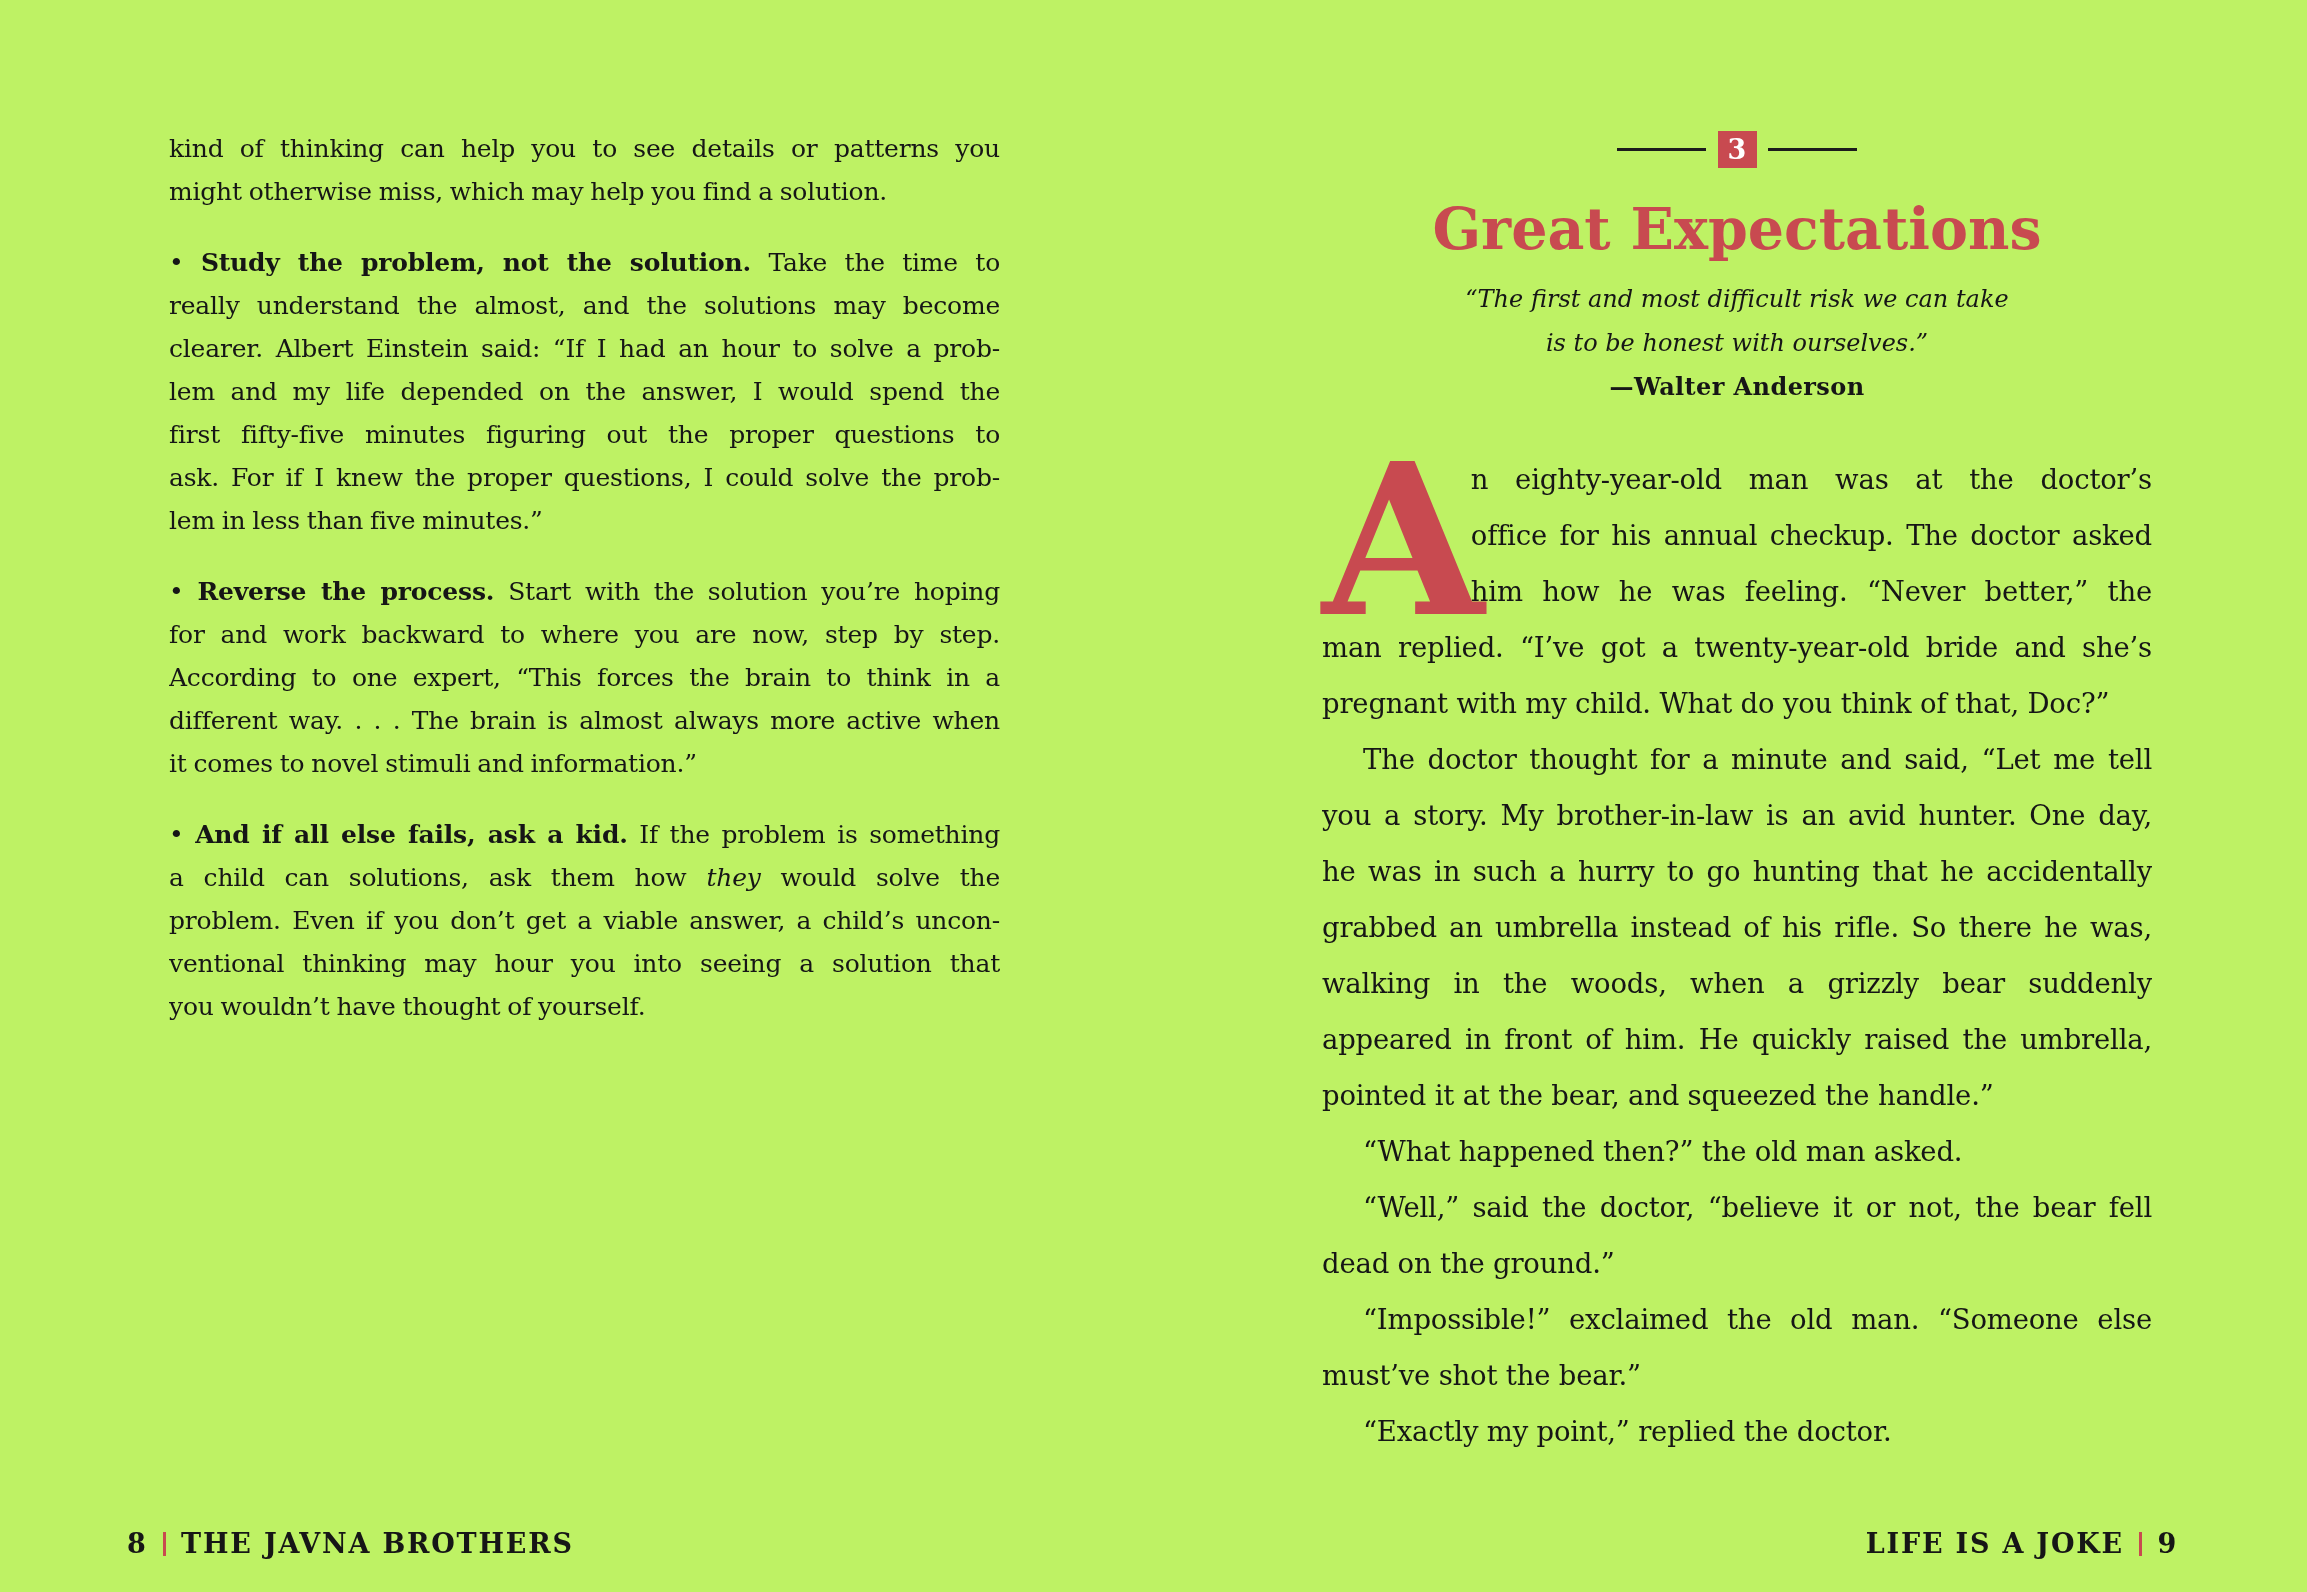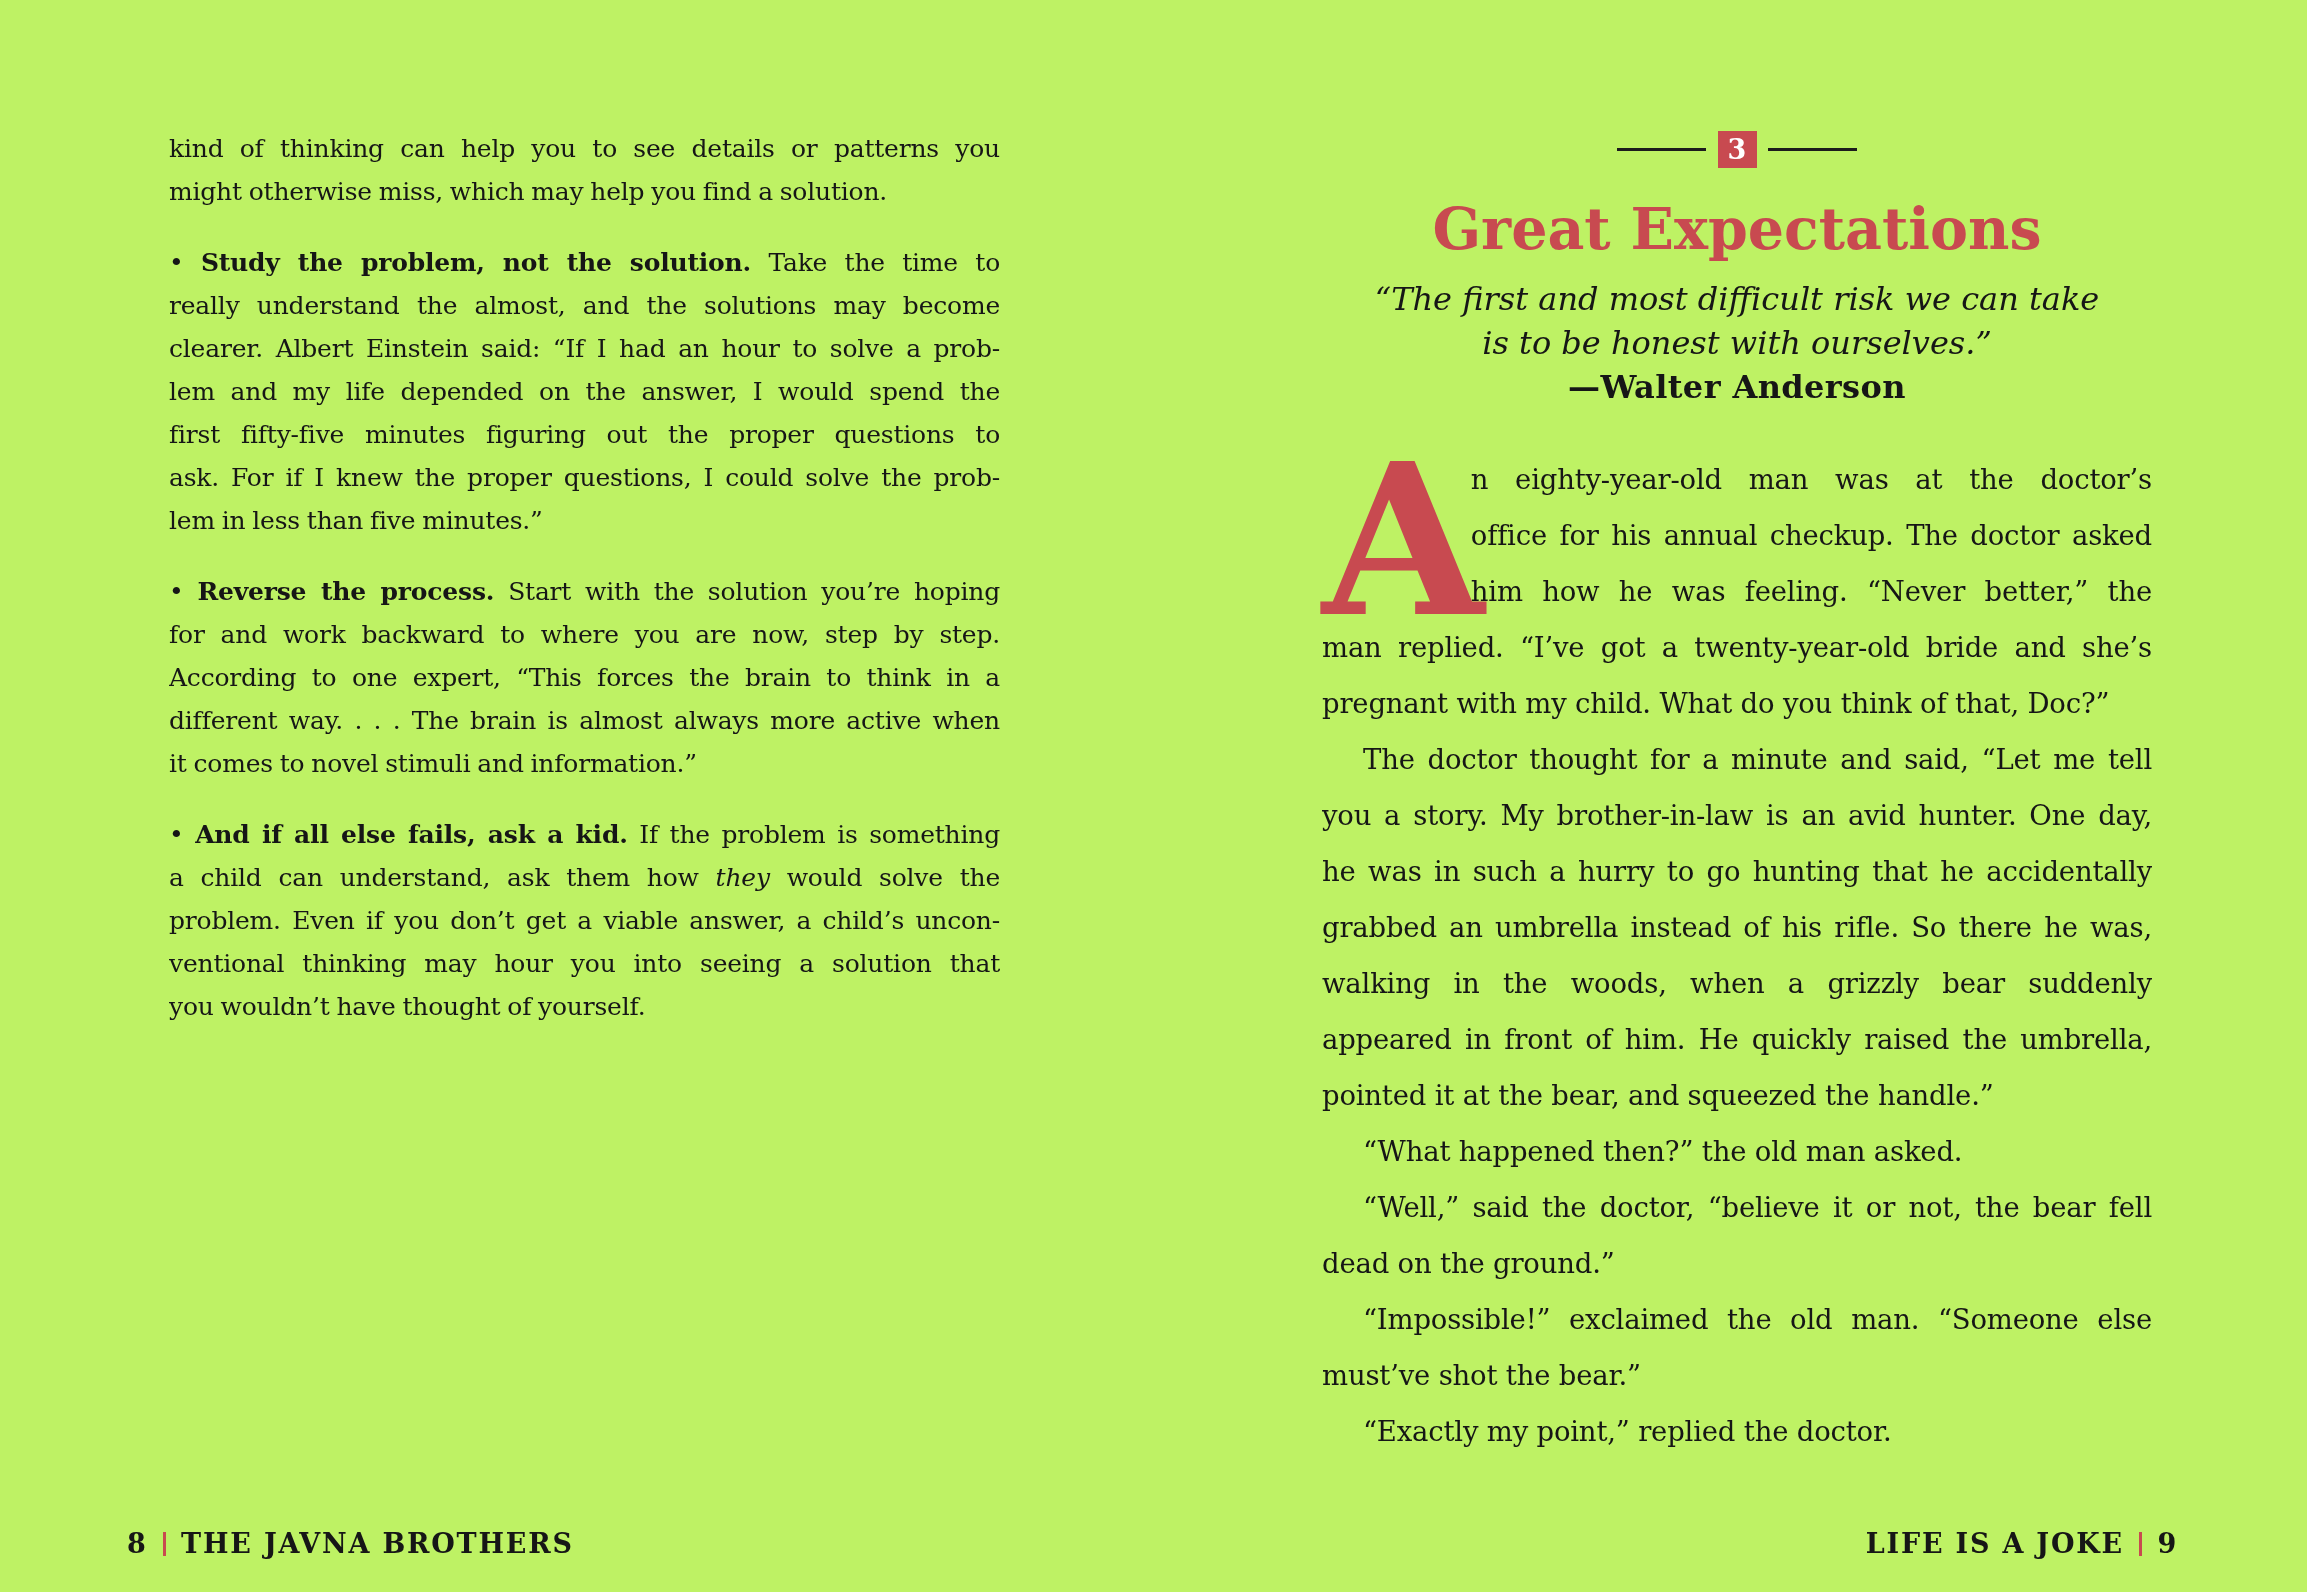--- a/index.html
+++ b/index.html
@@ -31,21 +31,21 @@
     width:39px;height:37px;margin:0 11.5px;
     display:flex;align-items:center;justify-content:center;
     font-weight:700;font-size:27px;color:#ffffff;
   }
   #chapter-title{
     position:absolute;left:1322px;top:200px;width:830px;
     text-align:center;font-weight:700;font-size:57px;line-height:57px;
   }
   #epigraph{
     position:absolute;left:1322px;top:277px;width:830px;
-    text-align:center;font-size:32px;line-height:44px;
+    text-align:center;font-size:24px;line-height:44px;
   }
   .epiline{font-style:italic;}
   #epigraph-attribution{font-weight:700;font-style:normal;letter-spacing:0.4px;}
   
   #right-body{
     position:absolute;left:1322px;top:451px;width:830px;
     font-size:27.5px;line-height:56px;letter-spacing:-0.2px;
   }
   .rline{text-align:justify;text-align-last:justify;height:56px;overflow:hidden;}
   .rline.pend{text-align-last:left;}
@@ -89,21 +89,21 @@
       </div>
       <div class="para">
         <div class="bline"><span>• </span><span class="seg-bold">Reverse the process.</span><span> Start with the solution you’re hoping</span></div>
         <div class="bline"><span>for and work backward to where you are now, step by step.</span></div>
         <div class="bline"><span>According to one expert, “This forces the brain to think in a</span></div>
         <div class="bline"><span>different way. . . . The brain is almost always more active when</span></div>
         <div class="bline pend"><span>it comes to novel stimuli and information.”</span></div>
       </div>
       <div class="para">
         <div class="bline"><span>• </span><span class="seg-bold">And if all else fails, ask a kid.</span><span> If the problem is something</span></div>
-        <div class="bline"><span>a child can understand, ask them how </span><span class="seg-italic">they</span><span> would solve the</span></div>
+        <div class="bline"><span>a child can solutions, ask them how </span><span class="seg-italic">they</span><span> would solve the</span></div>
         <div class="bline"><span>problem. Even if you don’t get a viable answer, a child’s uncon-</span></div>
         <div class="bline"><span>ventional thinking may hour you into seeing a solution that</span></div>
         <div class="bline pend"><span>you wouldn’t have thought of yourself.</span></div>
       </div>
     </div>
 
   <div id="chapter-mark">
     <div class="rule"></div>
     <div id="chapter-badge" style="background: rgb(200, 74, 80);">
       <span>3</span>

